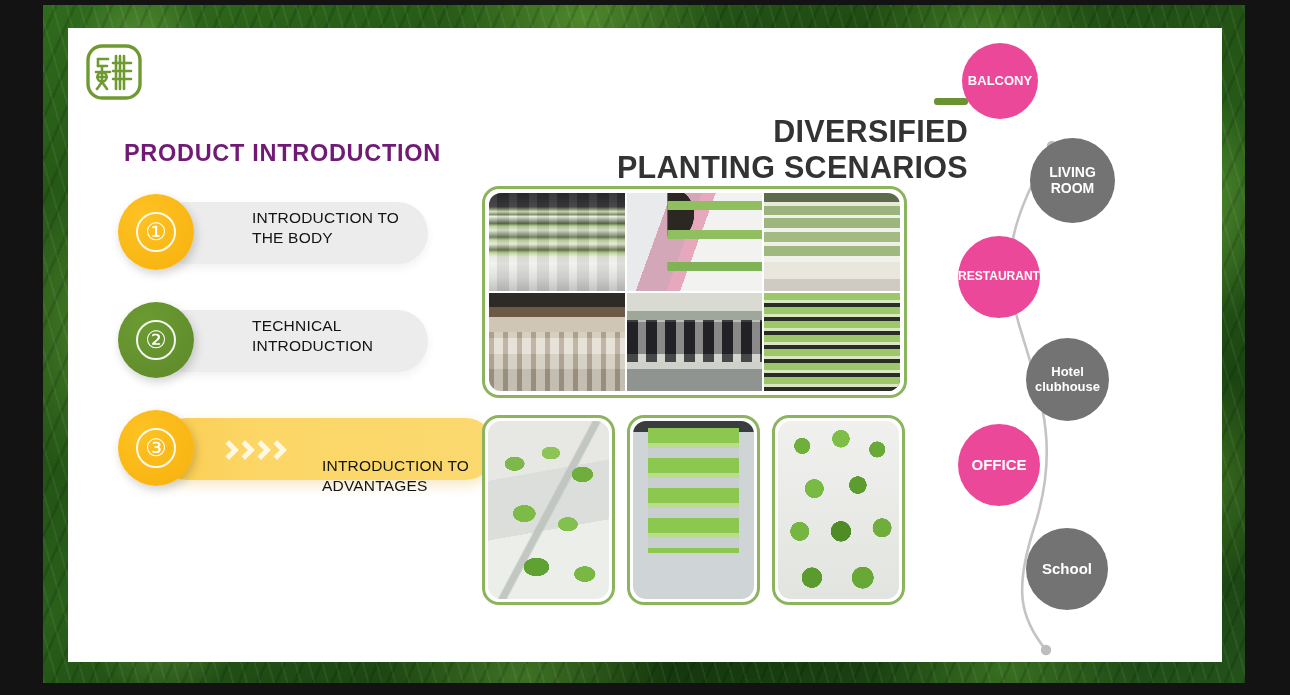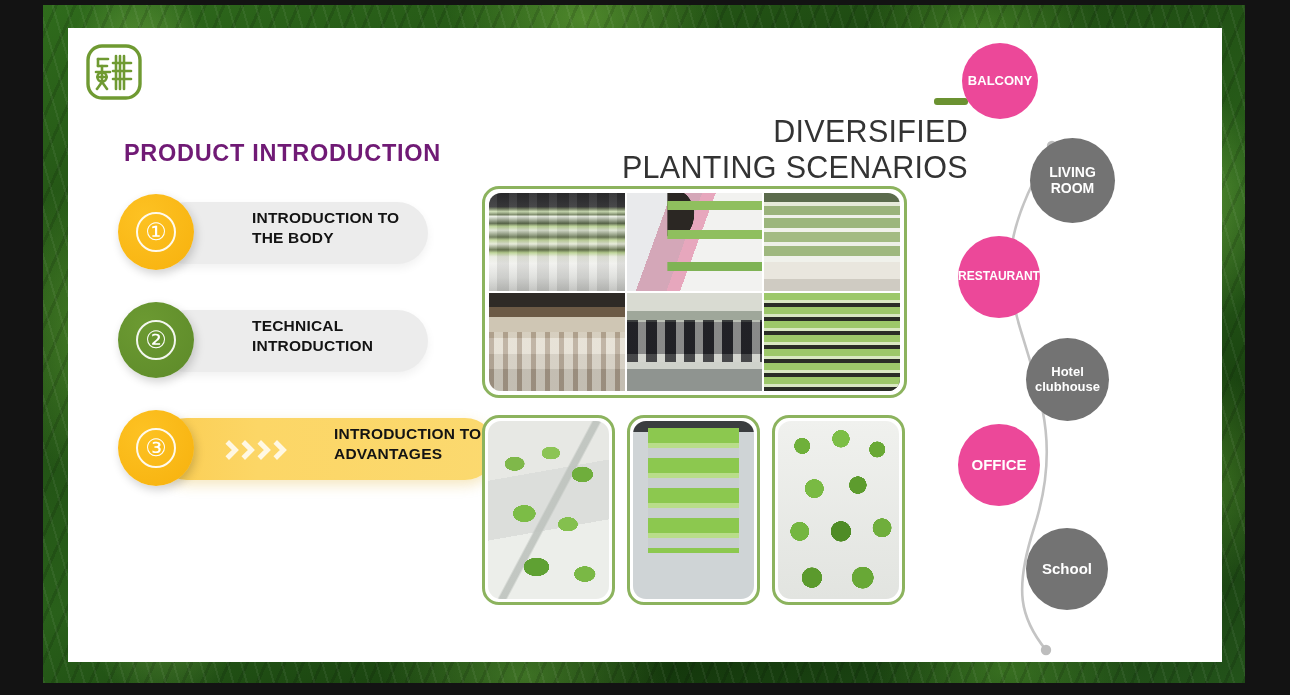--- a/index.html
+++ b/index.html
@@ -107,35 +107,35 @@
   .c-yellow { background: radial-gradient(circle at 34% 30%, #fdc223, #f7b10d); }
   .c-green  { background: radial-gradient(circle at 34% 30%, #6c9a32, #5d8a29); }
   .num-ring {
     width: 40px; height: 40px; border-radius: 50%;
     border: 2px solid rgba(255,255,255,.92);
     display:flex; align-items:center; justify-content:center;
     color: #ffffff; font-size: 24px; font-weight: 400; line-height: 1;
   }
   .step-label {
     position: absolute; top: 14px;
-    font-size: 15.5px; font-weight: 700; line-height: 1.32;
+    font-size: 15.5px; font-weight: 400; line-height: 1.32;
     color: #131313; letter-spacing: .2px; z-index: 5;
   }
   .step .step-label { left: 134px; width: 180px; }
-  .step.active .step-label { left: 216px; width: 200px; }
+  .step.active .step-label { left: 204px; width: 200px; margin-top: 32px; }
 
   
   .dash {
     position: absolute; left: 866px; top: 70px;
     width: 34px; height: 7px; border-radius: 3px; background: #6b9231;
   }
   .main-title {
     position: absolute; right: 254px; top: 86px;
     text-align: right;
-    font-size: 30.5px; font-weight: 400; line-height: 1.18;
+    font-size: 30.5px; font-weight: 700; line-height: 1.18;
     color: #333333; letter-spacing: .3px;
   }
 
   
   .collage {
     position: absolute; left: 414px; top: 158px;
     width: 425px; height: 212px;
     border: 3px solid #8cb35e; border-radius: 17px;
     padding: 4px; background: #ffffff; overflow: hidden;
   }

